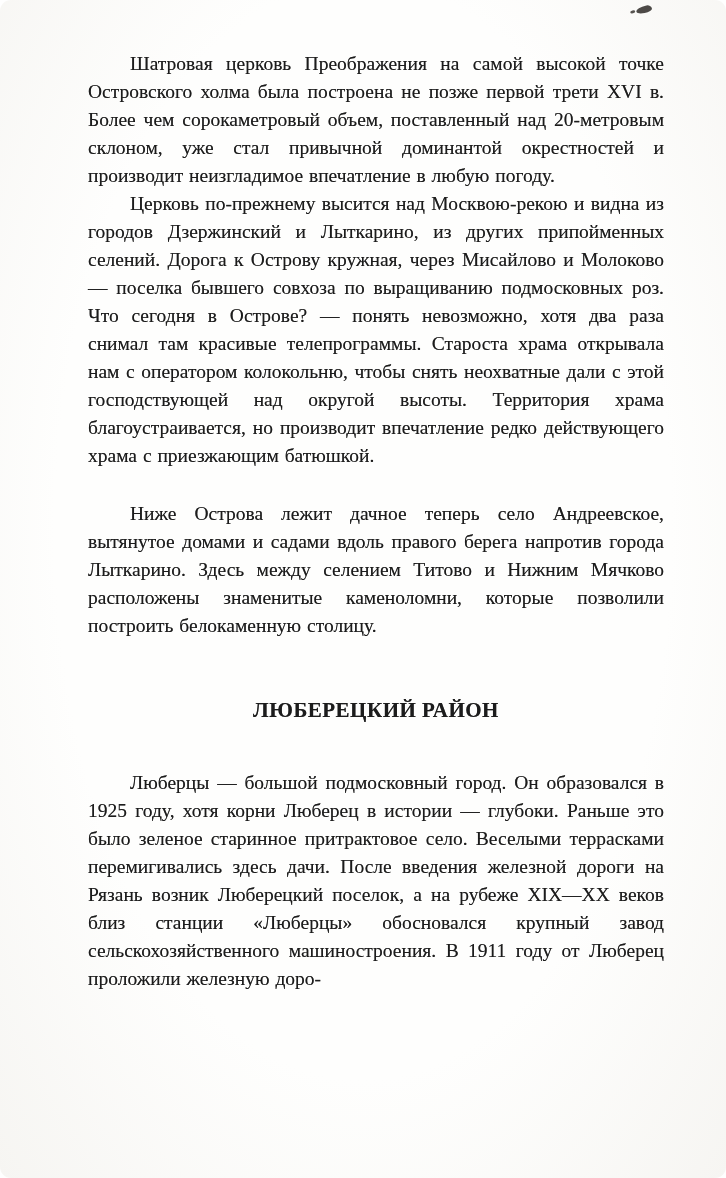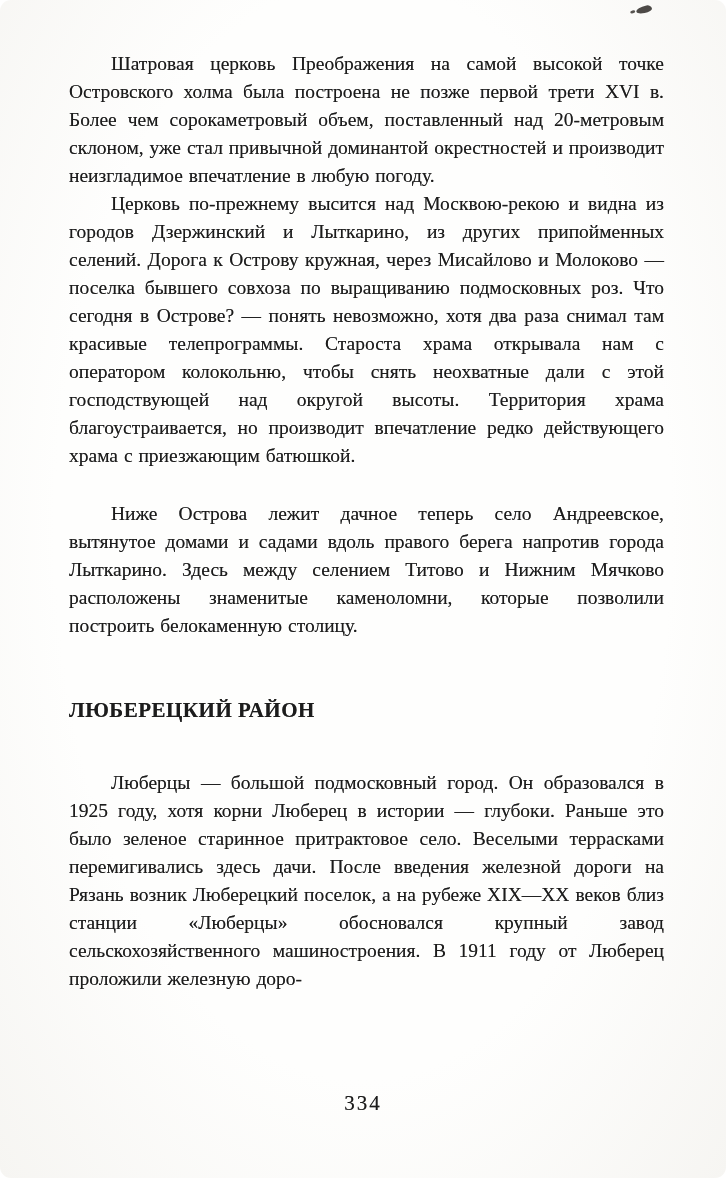--- a/index.html
+++ b/index.html
@@ -7,21 +7,21 @@
     margin: 0;
     padding: 0;
     background: #ffffff;
   }
   .page {
     position: relative;
     width: 726px;
     height: 1178px;
     margin: 0;
     box-sizing: border-box;
-    padding: 50px 62px 0 69px;
+    padding: 50px 62px 0 88px;
     background:
       radial-gradient(ellipse at 50% 45%, #fefefd 60%, #f6f5f2 100%);
     font-family: "Liberation Serif", "DejaVu Serif", serif;
     color: #1c1c1c;
     overflow: hidden;
     border-radius: 11px;
   }
   .para {
     margin: 0;
     font-size: 19.5px;
@@ -29,20 +29,21 @@
     text-align: justify;
     text-indent: 42px;
     text-shadow: 0 0 0.5px rgba(20,20,20,0.55);
     word-spacing: 1px;
   }
   .para.gap-before {
     margin-top: 30px;
   }
   .section-heading {
     margin: 58px 0 46px 0;
+    text-align: center;
     font-size: 21px;
     font-weight: bold;
     letter-spacing: 0.5px;
     text-shadow: 0 0 0.5px rgba(20,20,20,0.6);
   }
   .page-number {
     position: absolute;
     left: 0;
     right: 0;
     bottom: 62px;
@@ -84,15 +85,14 @@
 
   <p class="para">Церковь по-прежнему высится над Москвою-рекою и видна из городов Дзержинский и Лыткарино, из других припойменных селений. Дорога к Острову кружная, через Мисайлово и Молоково — поселка бывшего совхоза по выращиванию подмосковных роз. Что сегодня в Острове? — понять невозможно, хотя два раза снимал там красивые телепрограммы. Староста храма открывала нам с оператором колокольню, чтобы снять неохватные дали с этой господствующей над округой высоты. Территория храма благоустраивается, но производит впечатление редко действующего храма с приезжающим батюшкой.</p>
 
   <p class="para gap-before">Ниже Острова лежит дачное теперь село Андреевское, вытянутое домами и садами вдоль правого берега напротив города Лыткарино. Здесь между селением Титово и Нижним Мячково расположены знаменитые каменоломни, которые позволили построить белокаменную столицу.</p>
 
   <h2 class="section-heading">ЛЮБЕРЕЦКИЙ РАЙОН</h2>
 
 
   <p class="para">Люберцы — большой подмосковный город. Он образовался в 1925 году, хотя корни Люберец в истории — глубоки. Раньше это было зеленое старинное притрактовое село. Веселыми террасками перемигивались здесь дачи. После введения железной дороги на Рязань возник Люберецкий поселок, а на рубеже XIX—XX веков близ станции «Люберцы» обосновался крупный завод сельскохозяйственного машиностроения. В 1911 году от Люберец проложили железную доро-</p>
 
-  <div class="page-number">334</div>
 
 </div>
 
 </body></html>

